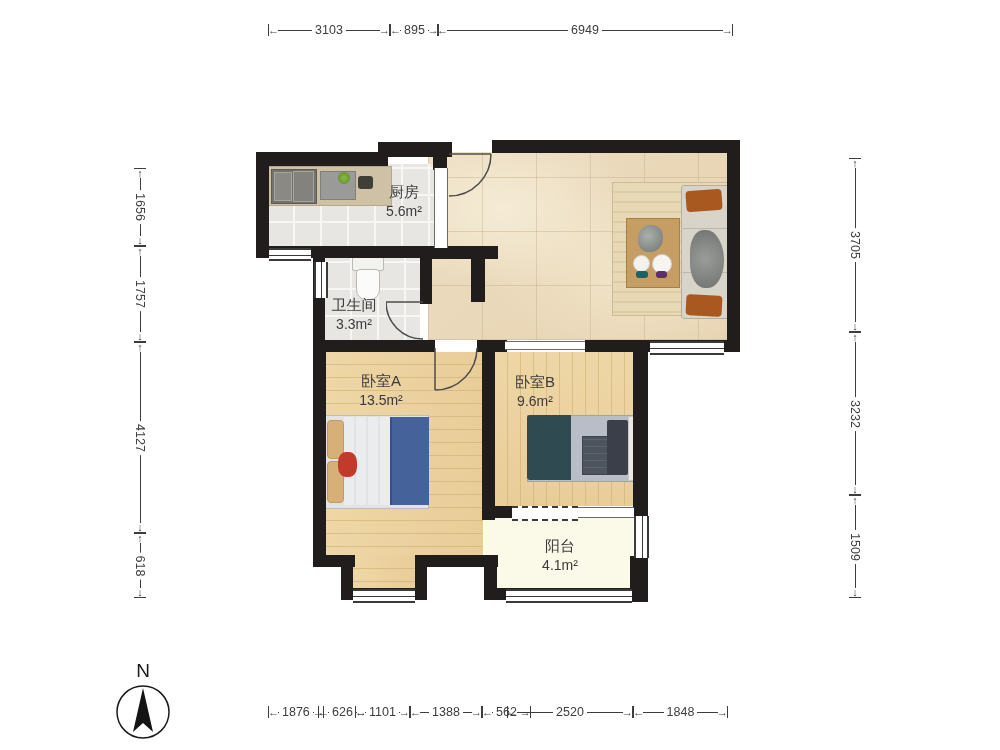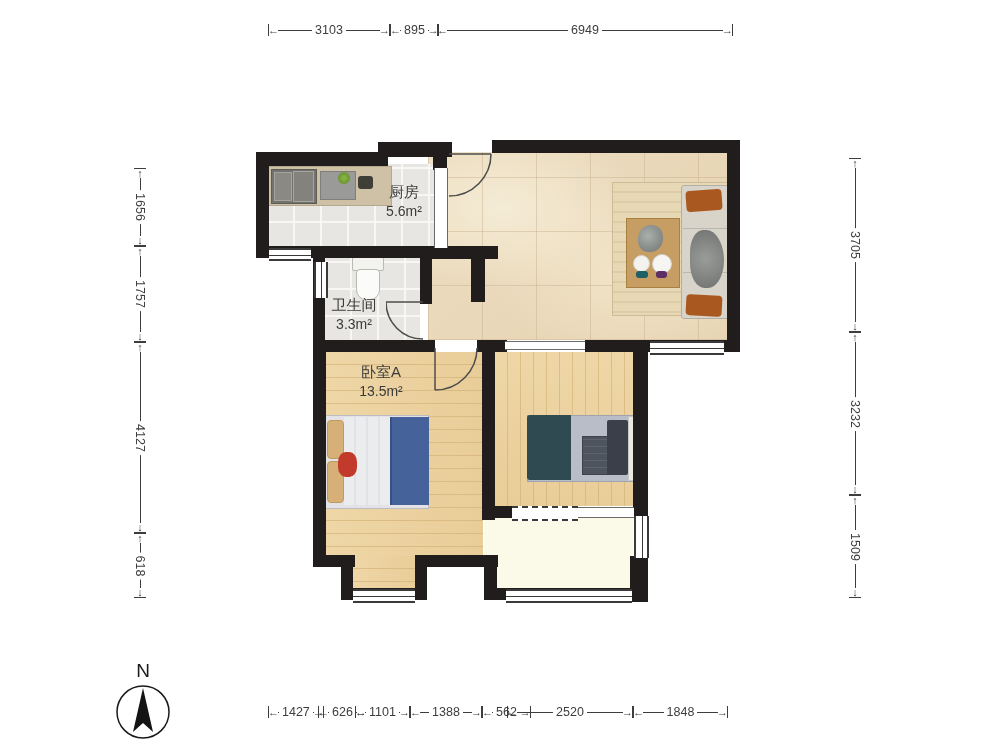--- a/index.html
+++ b/index.html
@@ -172,24 +172,32 @@
   </svg>
 
   <div class="room-label" style="left:356px;top:182px;">
     <span class="nm">厨房</span>
     <span class="ar2">5.6m²</span>
   </div>
   <div class="room-label" style="left:306px;top:295px;">
     <span class="nm">卫生间</span>
     <span class="ar2">3.3m²</span>
   </div>
-  <div class="room-label" style="left:333px;top:362px;">
+  <div class="room-label" style="left:333px;top:371px;">
     <span class="nm">卧室A</span>
     <span class="ar2">13.5m²</span>
   </div>
+  <div class="room-label" style="left:487px;top:372px;">
+    <span class="nm">卧室B</span>
+    <span class="ar2">9.6m²</span>
+  </div>
+  <div class="room-label" style="left:512px;top:536px;">
+    <span class="nm">阳台</span>
+    <span class="ar2">4.1m²</span>
+  </div>
 
   <div class="dim-h" style="left:268px;top:22px;width:122px;">
     <span class="ar">←</span>
       <span class="ln"></span>
       <span class="lbl">3103</span>
       <span class="ln"></span>
       <span class="ar">→</span>
   </div>
   <div class="dim-h" style="left:390px;top:22px;width:47px;">
     <span class="ar">←</span>
@@ -202,21 +210,21 @@
     <span class="ar">←</span>
       <span class="ln"></span>
       <span class="lbl">6949</span>
       <span class="ln"></span>
       <span class="ar">→</span>
   </div>
 
   <div class="dim-h" style="left:268px;top:704px;width:50px;">
     <span class="ar">←</span>
       <span class="ln"></span>
-      <span class="lbl">1427</span>
+      <span class="lbl">1876</span>
       <span class="ln"></span>
       <span class="ar">→</span>
   </div>
   <div class="dim-h" style="left:318px;top:704px;width:37px;">
     <span class="ar">←</span>
       <span class="ln"></span>
       <span class="lbl">626</span>
       <span class="ln"></span>
       <span class="ar">→</span>
   </div>

